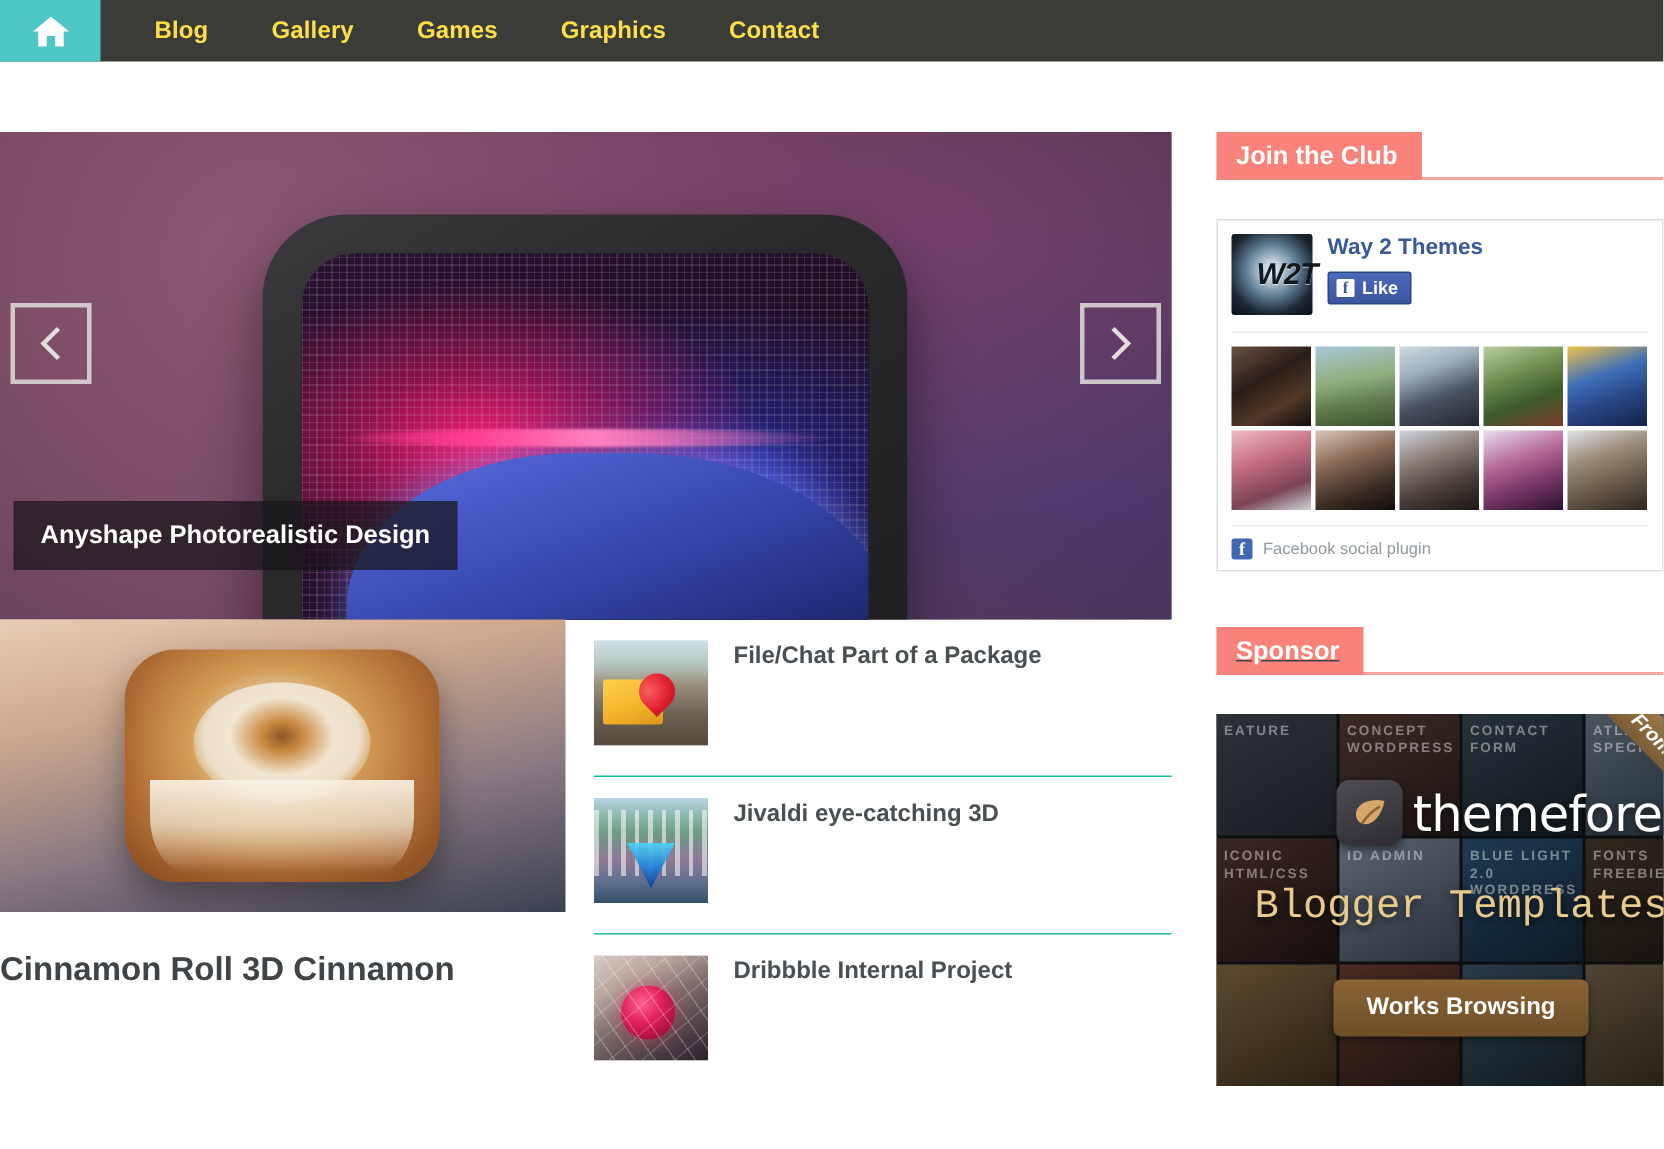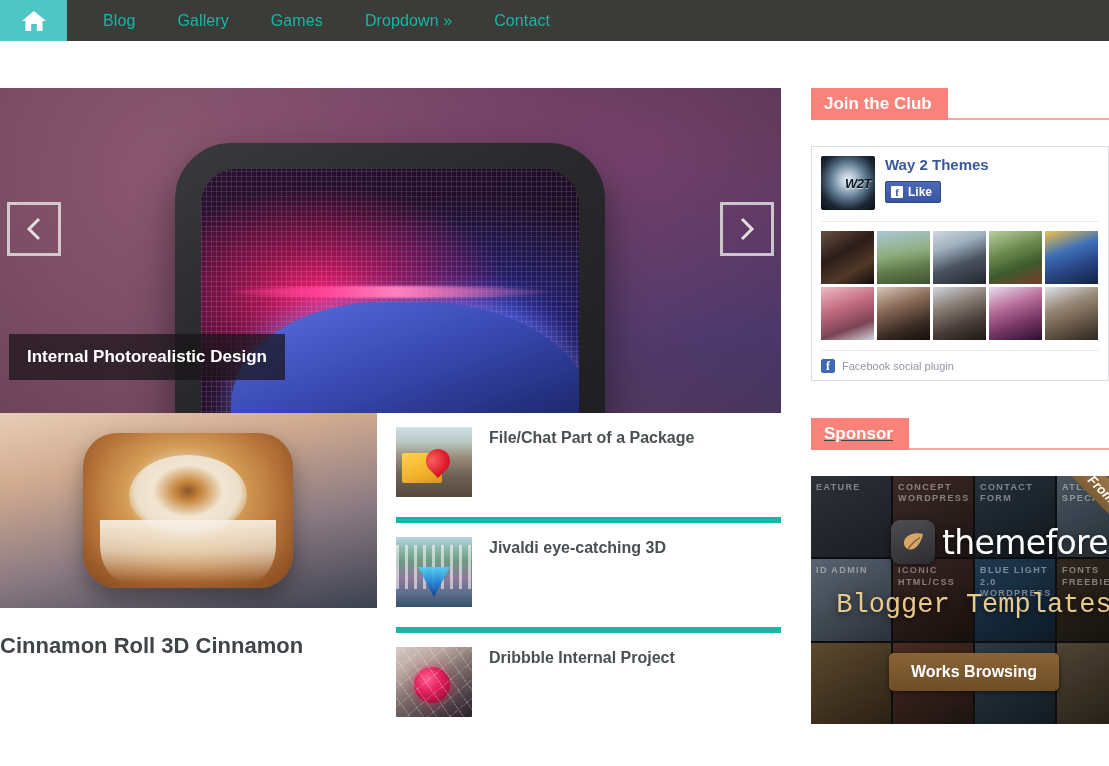--- a/index.html
+++ b/index.html
@@ -27,23 +27,23 @@
     justify-content: center;
     flex: 0 0 67px;
   }
   .home-btn svg { display: block; }
   .nav-links {
     display: flex;
     align-items: center;
     padding-left: 15px;
   }
   .nav-link {
-    color: #14b8a6;
+    color: #fde047;
     font-size: 16px;
-    font-weight: normal;
+    font-weight: bold;
     padding: 0 21px;
     line-height: 41px;
     text-decoration: none;
     white-space: nowrap;
     letter-spacing: .1px;
   }
 
   
   .page {
     display: flex;
@@ -215,21 +215,21 @@
     margin-top: 25px;
     line-height: 1.2;
   }
 
   .post-list { width: 385px; flex: 0 0 385px; margin-left: 18px; padding-top: 0; }
   .post-item {
     display: flex;
     align-items: flex-start;
     gap: 17px;
     padding: 14px 0 20px 0;
-    border-bottom: 6px solid #14b8a6;
+    border-bottom: 1px solid #14b8a6;
     min-height: 100px;
   }
   .post-item:last-child { border-bottom: none; }
   .post-thumb {
     width: 76px; height: 70px;
     flex: 0 0 76px;
     overflow: hidden;
     position: relative;
     background: #ddd;
   }
@@ -310,21 +310,21 @@
   .fb-head { display: flex; gap: 10px; align-items: flex-start; }
   .fb-logo {
     width: 54px; height: 54px;
     flex: 0 0 54px;
     background: radial-gradient(circle at 50% 45%, #e9f4fb 0%, #b9c9d6 18%, #5d7a90 44%, #1c2733 72%, #0a0f15 100%);
     display:flex; align-items:center; justify-content:center;
     border-radius: 2px;
   }
   .fb-logo span {
     color: #101820;
-    font-size: 13px;
+    font-size: 20px;
     font-weight: bold;
     font-style: italic;
     letter-spacing: -.5px;
     text-shadow: 0 1px 0 rgba(255,255,255,.6);
     margin-left: 20px;
   }
   .fb-pagename {
     color: #3b5998;
     font-size: 15px;
     font-weight: bold;
@@ -496,21 +496,21 @@
     <span>
       <svg width="26" height="24" viewBox="0 0 26 24">
         <path d="M13 2 L25 12 L21.5 12 L21.5 22 L15.8 22 L15.8 15 L10.2 15 L10.2 22 L4.5 22 L4.5 12 L1 12 Z" fill="#ffffff"></path>
       </svg>
     </span>
   </div>
   <div class="nav-links">
     <a class="nav-link" href="#">Blog</a>
     <a class="nav-link" href="#">Gallery</a>
     <a class="nav-link" href="#">Games</a>
-    <a class="nav-link" href="#">Dropdown »</a>
+    <a class="nav-link" href="#">Graphics</a>
     <a class="nav-link" href="#">Contact</a>
   </div>
 </div>
 
 <div class="page">
 
   <div class="main-col">
 
     <div class="slider">
       <div class="slider-bg"></div>
@@ -528,21 +528,21 @@
           </svg>
         </span>
       </div>
       <div class="slider-arrow arrow-next">
         <span>
           <svg width="20" height="26" viewBox="0 0 20 26">
             <polyline points="5,3 15,13 5,23" fill="none" stroke="#e2dede" stroke-width="3"></polyline>
           </svg>
         </span>
       </div>
-      <div class="slider-caption">Internal Photorealistic Design</div>
+      <div class="slider-caption">Anyshape Photorealistic Design</div>
     </div>
 
 
     <div class="posts-wrap">
 
       <div class="featured">
         <div class="featured-img">
           <div class="roll"></div>
         </div>
         <div class="featured-title">Cinnamon Roll 3D Cinnamon</div>
@@ -638,25 +638,25 @@
             </div>
           <div class="tile t2">
               <div class="tile-label">CONCEPT WORDPRESS</div>
             </div>
           <div class="tile t3">
               <div class="tile-label">CONTACT FORM</div>
             </div>
           <div class="tile t4">
               <div class="tile-label">ATLA SPECIALI</div>
             </div>
+          <div class="tile t6">
+              <div class="tile-label">ICONIC HTML/CSS</div>
+            </div>
           <div class="tile t5">
               <div class="tile-label">ID ADMIN</div>
-            </div>
-          <div class="tile t6">
-              <div class="tile-label">ICONIC HTML/CSS</div>
             </div>
           <div class="tile t7">
               <div class="tile-label">BLUE LIGHT 2.0 WORDPRESS</div>
             </div>
           <div class="tile t8">
               <div class="tile-label">Fonts   Freebies</div>
             </div>
           <div class="tile t9"></div>
           <div class="tile t10"></div>
           <div class="tile t11"></div>

